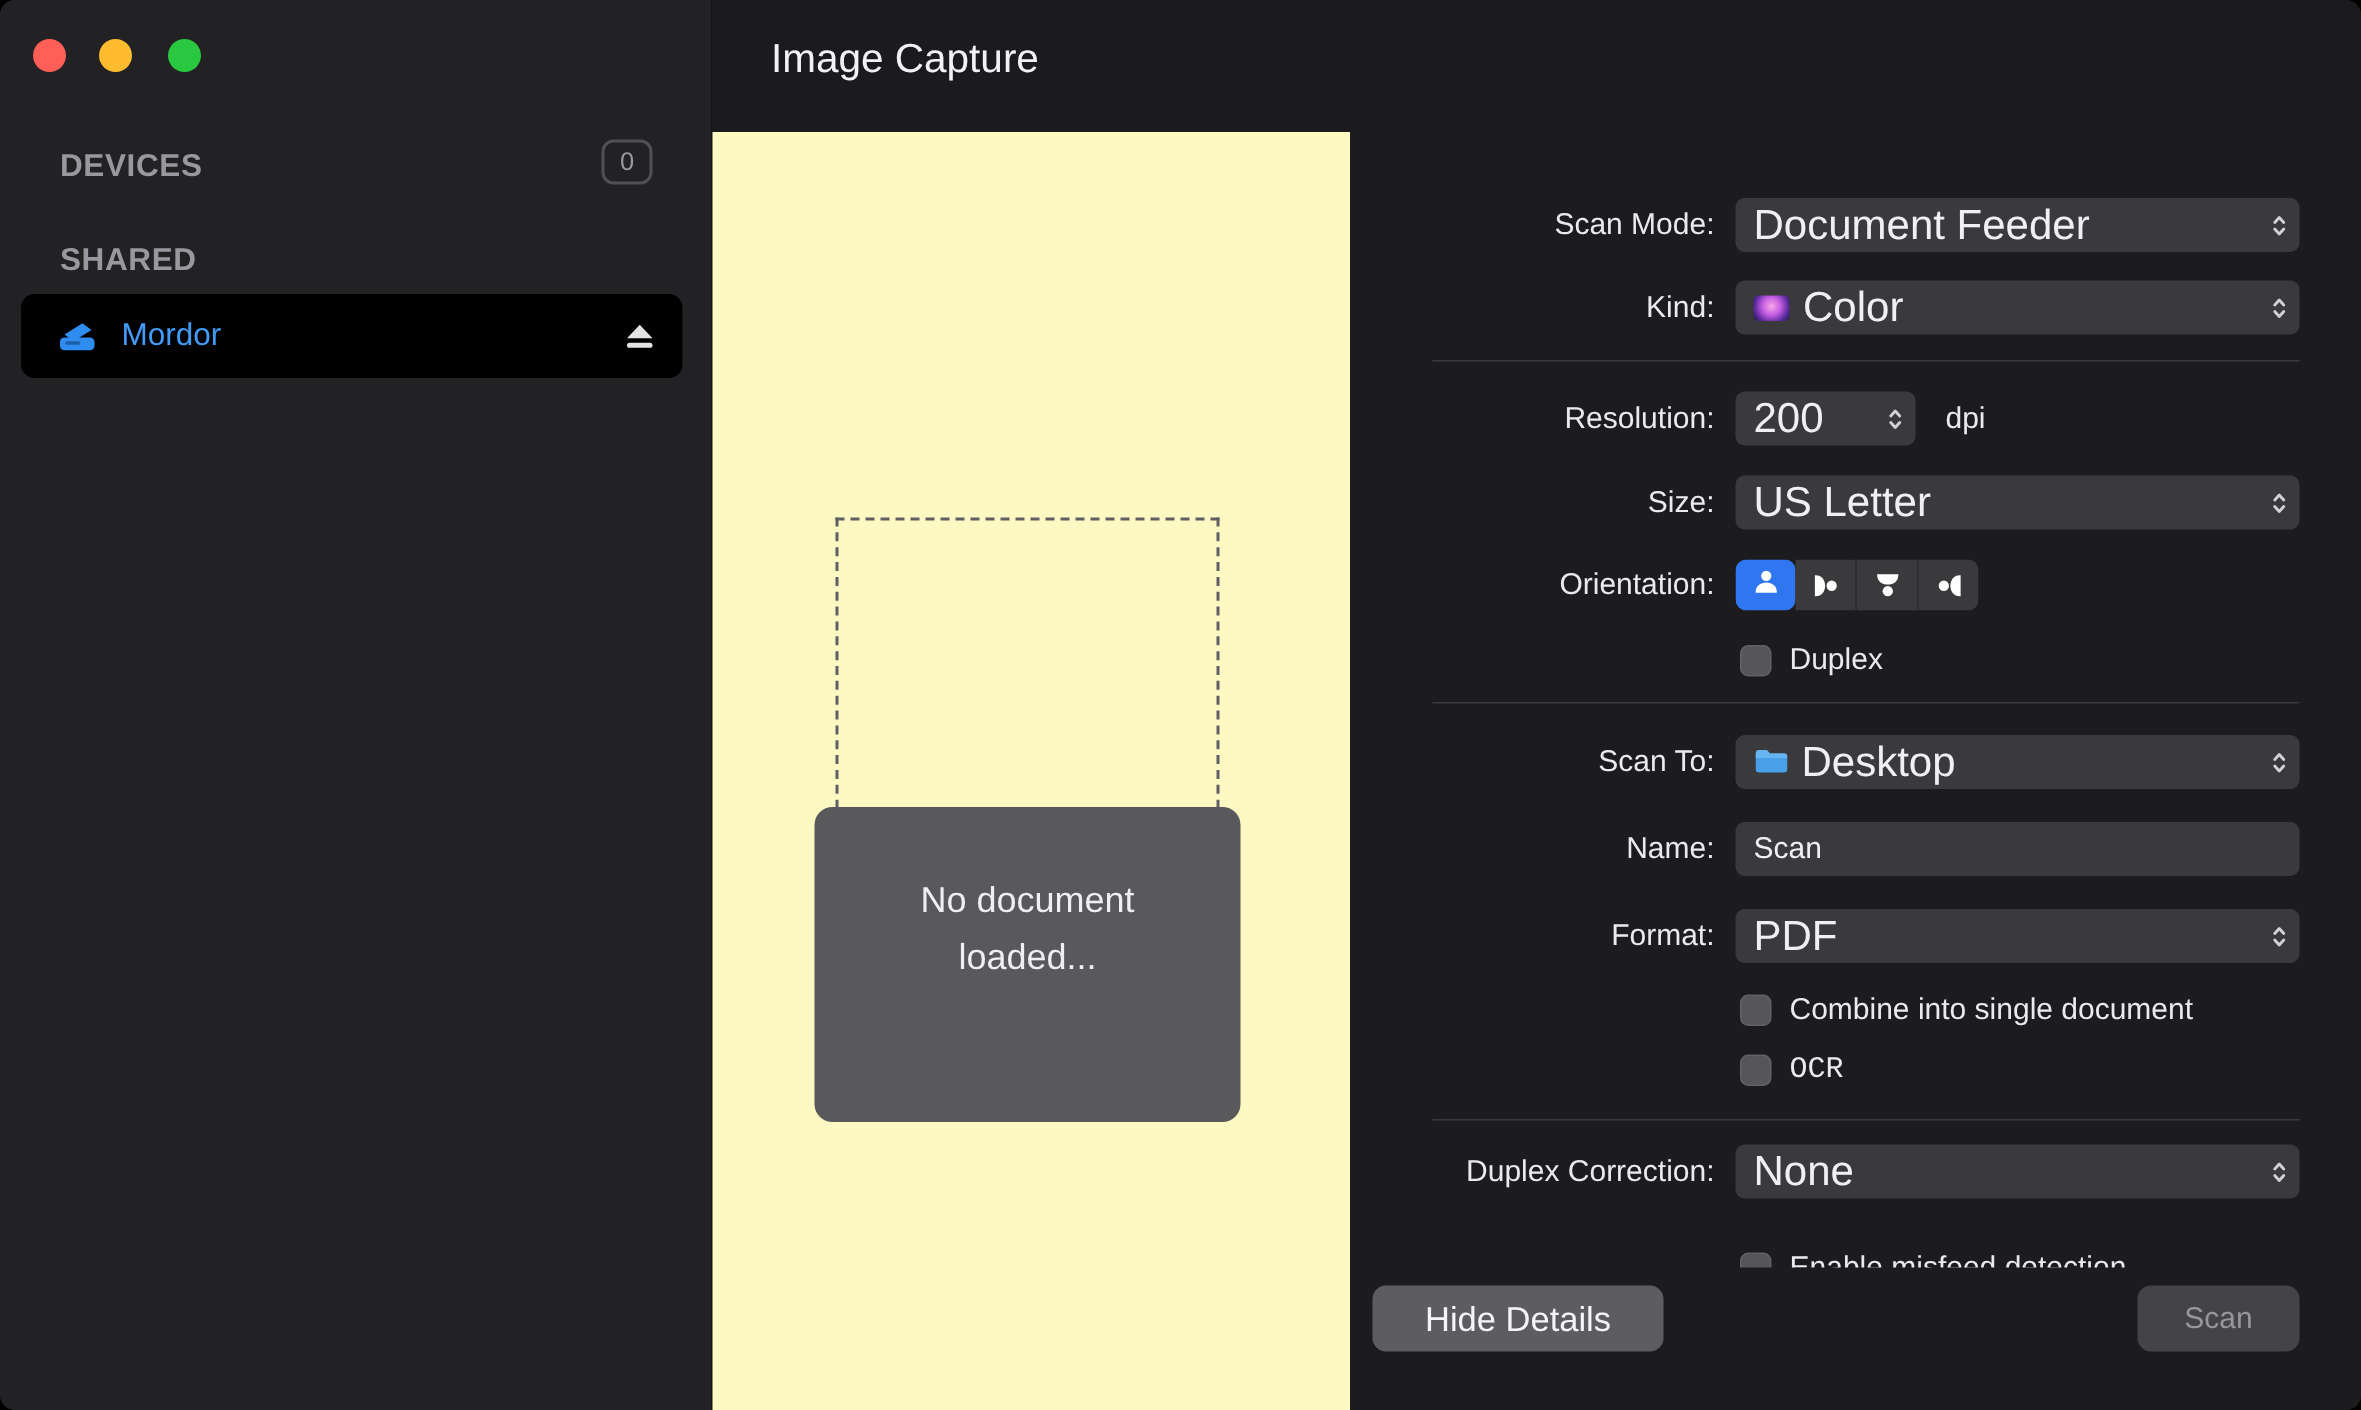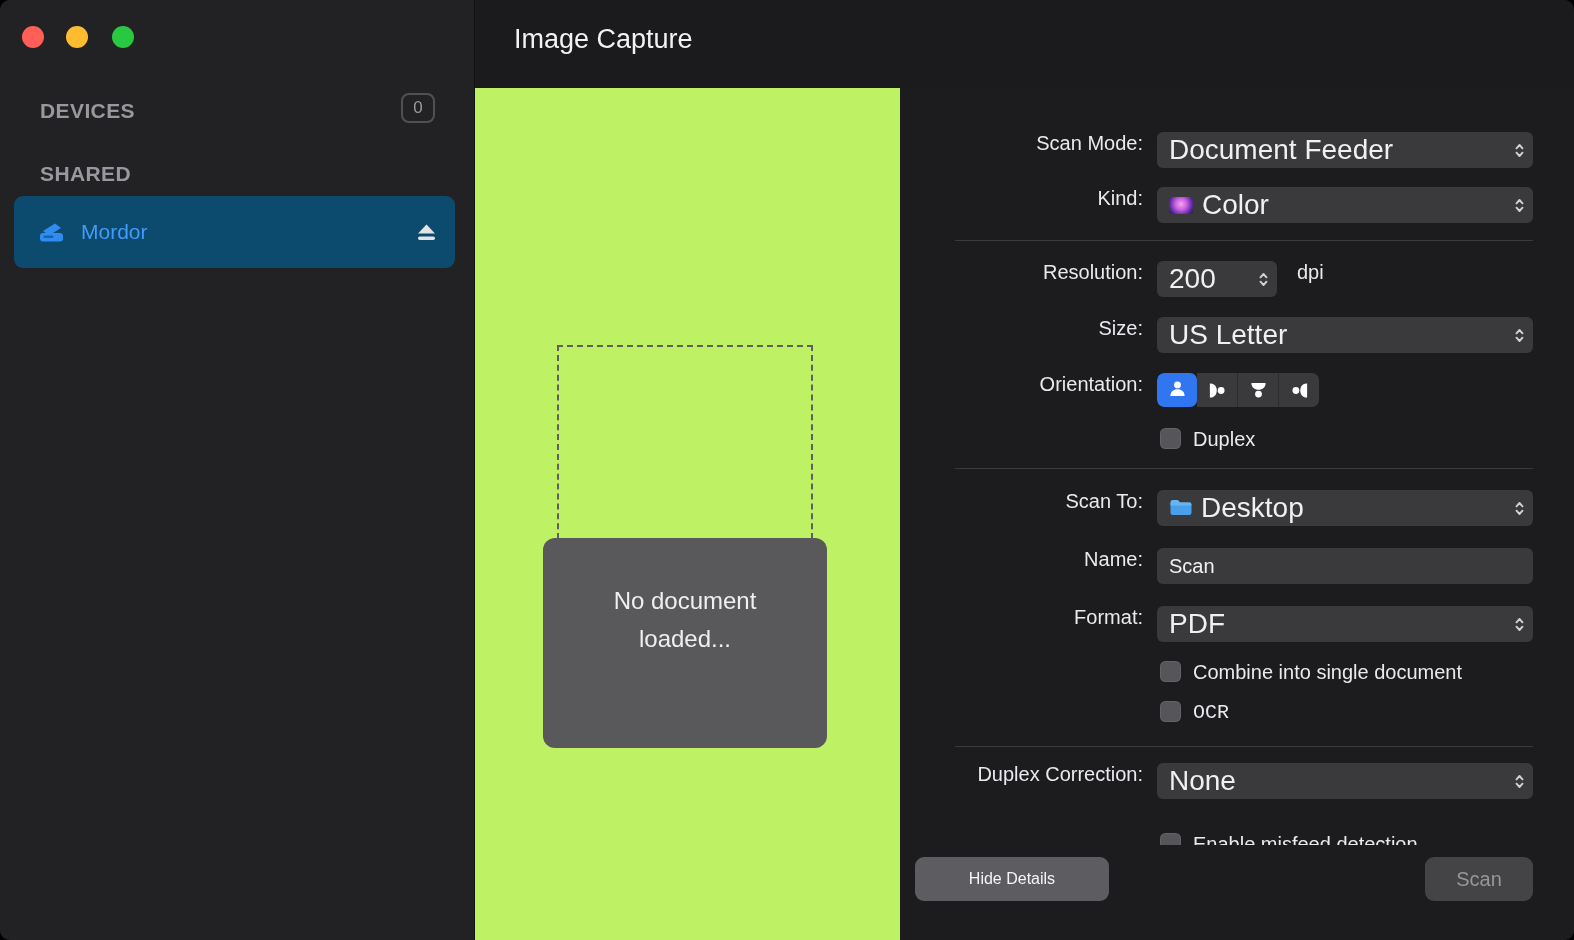--- a/index.html
+++ b/index.html
@@ -8,38 +8,38 @@
   
   #sidebar{position:absolute;left:0;top:0;bottom:0;width:475px;background:#222225;border-right:1px solid #121214;box-sizing:border-box;}
   .traffic{position:absolute;top:26px;width:22px;height:22px;border-radius:50%;}
   #tl-close{left:22px;background:#ff5f57;}
   #tl-min{left:66px;background:#febc2e;}
   #tl-zoom{left:112px;background:#28c840;}
   .side-header{position:absolute;left:40px;font-size:21px;font-weight:700;letter-spacing:.4px;color:#98989e;}
   #devices-header{top:99px;}
   #shared-header{top:162px;}
   #devices-badge{position:absolute;left:401px;top:93px;width:34px;height:30px;border:2px solid #505053;border-radius:8px;color:#98989e;font-size:17px;display:flex;align-items:center;justify-content:center;box-sizing:border-box;}
-  #device-row{position:absolute;left:14px;top:196px;width:441px;height:72px;background:#0c4a6e;border-radius:9px;display:flex;align-items:center;padding:0 18px 0 24px;box-sizing:border-box;}
+  #device-row{position:absolute;left:14px;top:196px;width:441px;height:56px;background:#000000;border-radius:9px;display:flex;align-items:center;padding:0 18px 0 24px;box-sizing:border-box;}
   #device-row .dev-label{color:#419bf9;font-size:21px;margin-left:16px;flex:1;}
   .eject{display:flex;align-items:center;}
 
   
   #titlebar{position:absolute;left:475px;right:0;top:0;height:88px;background:#1b1b1d;}
   #titlebar .title{position:absolute;left:39px;top:24px;font-size:27px;font-weight:400;color:#f2f2f5;}
 
   
-  #preview{position:absolute;left:475px;top:88px;width:467px;bottom:0;background:#bef264;}
+  #preview{position:absolute;left:475px;top:88px;width:467px;bottom:0;background:#fef9c3;}
   #preview .right-strip{position:absolute;right:0;top:0;bottom:0;width:21px;background:#333336;border-left:1px solid #2b2b2d;}
   #page-outline{position:absolute;left:82px;top:257px;width:252px;height:200px;border:2px dashed #606064;}
   #no-doc-box{position:absolute;left:68px;top:450px;width:284px;height:210px;border-radius:12px;background:#59595c;display:flex;justify-content:center;padding-top:44px;box-sizing:border-box;}
   #no-doc-box .msg{font-size:24px;line-height:1.58;color:#efeff2;text-align:center;}
 
   
   #panel{position:absolute;left:900px;top:88px;right:0;bottom:0;background:#1c1c1e;overflow:hidden;}
-  .row{position:absolute;left:0;width:633px;height:36px;display:flex;align-items:flex-start;}
+  .row{position:absolute;left:0;width:633px;height:36px;display:flex;align-items:center;}
   .row .lbl{flex:0 0 243px;text-align:right;font-size:20px;color:#e9e9ee;margin-right:14px;white-space:nowrap;}
   .dropdown{flex:1;height:36px;background:#3a3a3c;border-radius:6px;display:flex;align-items:center;padding:0 30px 0 12px;position:relative;color:#f0f0f3;font-size:28px;cursor:default;box-sizing:border-box;}
   .dropdown .chev{position:absolute;right:8px;top:50%;transform:translateY(-50%);}
   .dropdown.small{flex:0 0 120px;}
   .unit{font-size:20px;color:#e9e9ee;margin-left:20px;}
   .textfield{flex:1;height:36px;background:#3a3a3c;border:none;border-radius:6px;color:#f0f0f3;font-size:20px;padding:0 12px;font-family:inherit;box-sizing:border-box;outline:none;}
   .divider{position:absolute;left:55px;width:578px;height:1px;background:#3b3b3e;}
   .checkrow{height:24px;}
   .checkrow .indent{flex:0 0 260px;}
   .checkbox{width:21px;height:21px;border-radius:5.5px;background:#56565a;box-shadow:inset 0 0 0 1px rgba(255,255,255,0.08);flex:0 0 21px;}
@@ -53,21 +53,21 @@
   .seg.selected + .seg{border-left:none;}
   .rot90{transform:rotate(90deg);}
   .rot180{transform:rotate(180deg);}
   .rot270{transform:rotate(270deg);}
 
   .kind-thumb{width:24px;height:17px;border-radius:3px;margin-right:9px;background:radial-gradient(circle at 50% 42%,#f7a7e6 0%,#c75fe2 38%,#5b2a9e 72%,#191933 100%);flex:0 0 24px;}
   .folder-ic{margin-right:9px;display:flex;align-items:center;}
 
   
   #footer{position:absolute;left:0;right:0;bottom:0;height:95px;background:#1c1c1e;z-index:5;}
-  #hide-details-btn{position:absolute;left:15px;top:12px;width:194px;height:44px;border:none;border-radius:9px;background:#5d5d61;color:#f5f5f7;font-size:16px;font-family:inherit;cursor:default;}
+  #hide-details-btn{position:absolute;left:15px;top:12px;width:194px;height:44px;border:none;border-radius:9px;background:#5d5d61;color:#f5f5f7;font-size:23px;font-family:inherit;cursor:default;}
   #scan-btn{position:absolute;right:41px;top:12px;width:108px;height:44px;border:none;border-radius:9px;background:#444447;color:#96969b;font-size:20px;font-family:inherit;cursor:default;}
 </style>
 </head>
 <body>
 
 <div id="window">
 
   <div id="sidebar">
     <div class="traffic" id="tl-close"></div>
     <div class="traffic" id="tl-min"></div>

